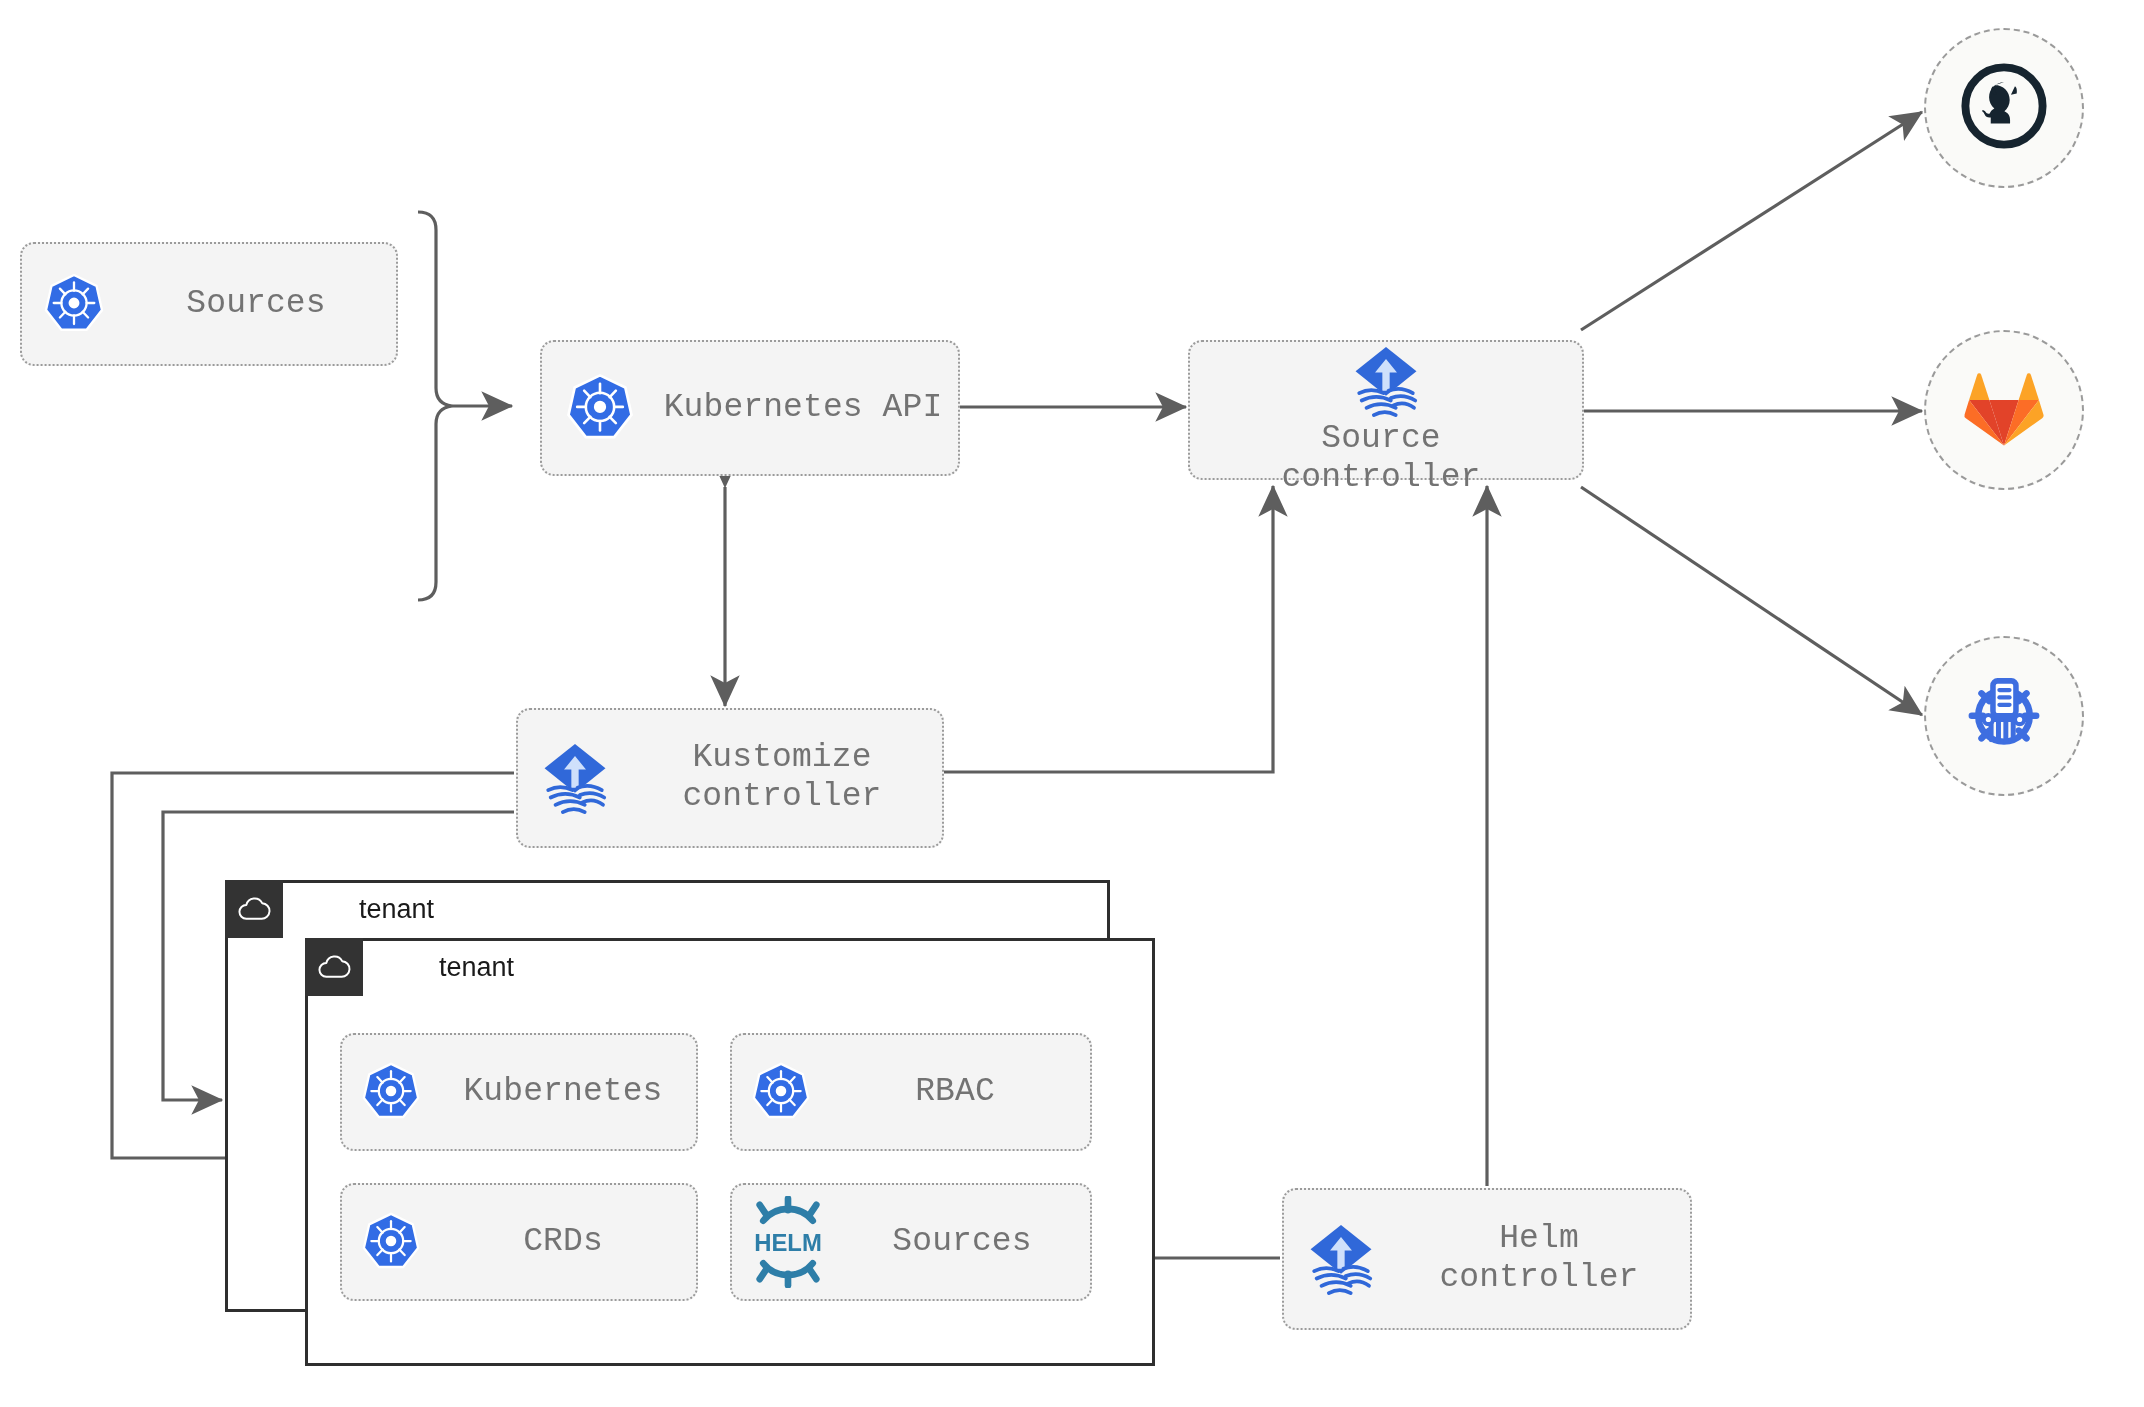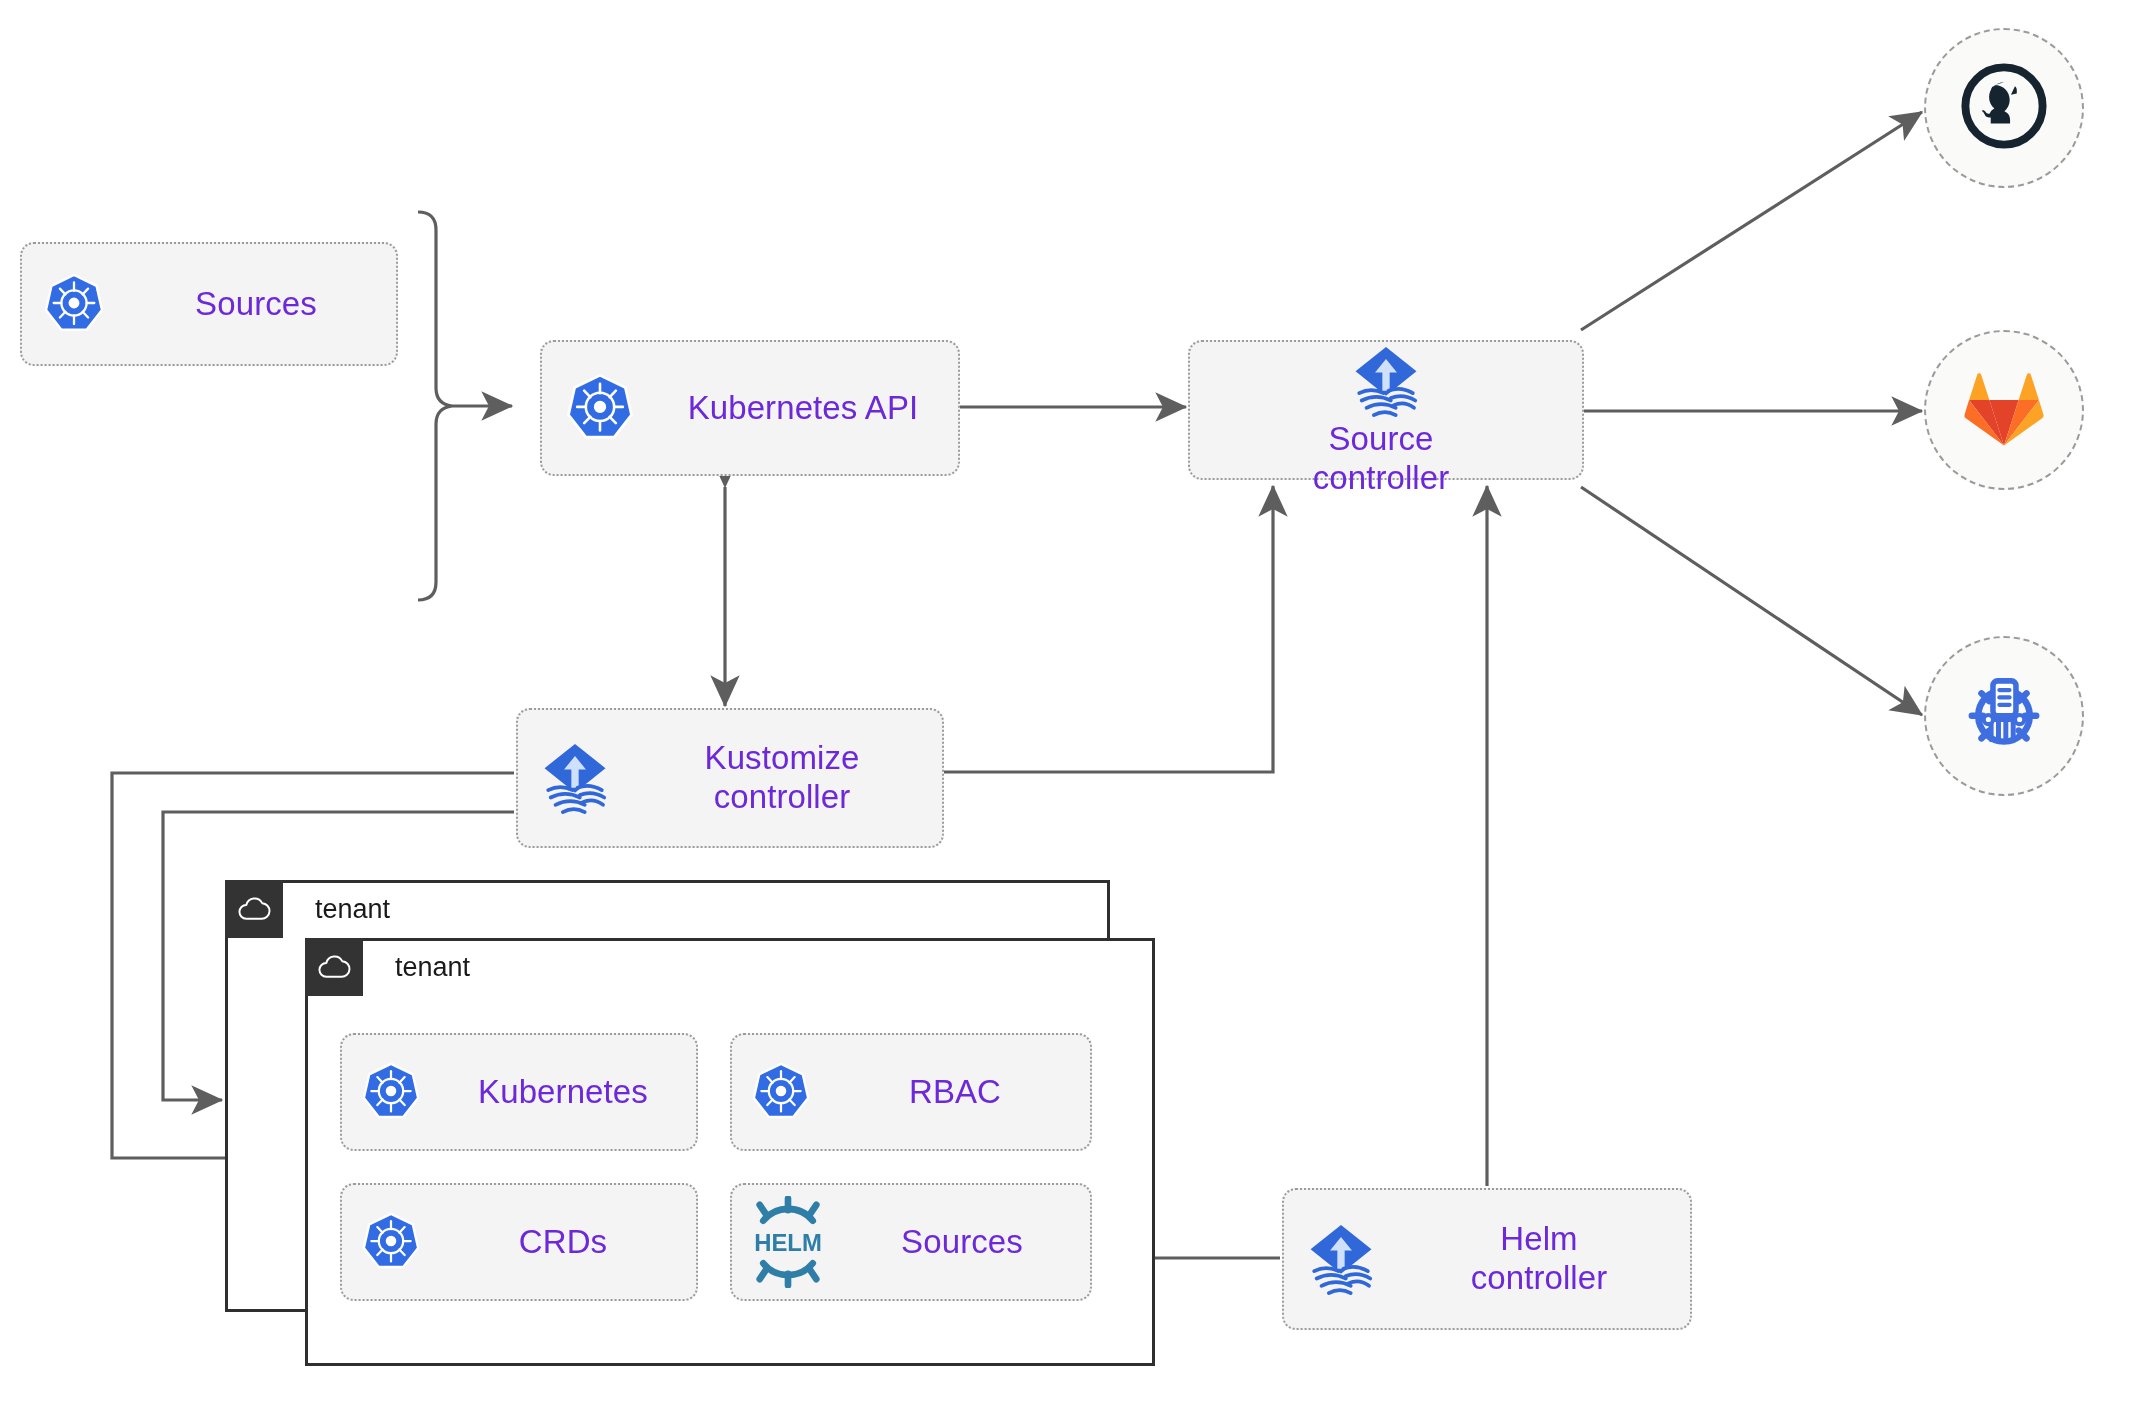--- a/index.html
+++ b/index.html
@@ -37,26 +37,27 @@
   }
   .node .node-ico {
     flex: 0 0 auto;
     display: flex;
     align-items: center;
     justify-content: center;
   }
   .node .node-label {
     flex: 1 1 auto;
     text-align: center;
-    color: #6d28d9;
+    color: #737373;
     font-size: 33px;
     line-height: 1.18;
     letter-spacing: .1px;
     padding-right: 10px;
     white-space: pre-line;
+    font-family: Liberation Mono, monospace;
   }
   .node.two-line .node-label { font-size: 33px; }
 
   
   .tenant-card {
     position: absolute;
     background: #ffffff;
     border: 3px solid #2f2f2f;
     box-sizing: border-box;
   }
@@ -70,23 +71,24 @@
   }
   .tenant-tab .tab-square {
     width: 58px;
     height: 58px;
     background: #333333;
     display: flex;
     align-items: center;
     justify-content: center;
   }
   .tenant-tab .tab-text {
-    padding-left: 32px;
+    padding-left: 40px;
     font-size: 27px;
     color: #1a1a1a;
+    margin-left: 36px;
   }
 
   
   .provider {
     position: absolute;
     width: 160px;
     height: 160px;
     border-radius: 50%;
     background: #fafaf8;
     border: 2px dashed #9a9a9a;

